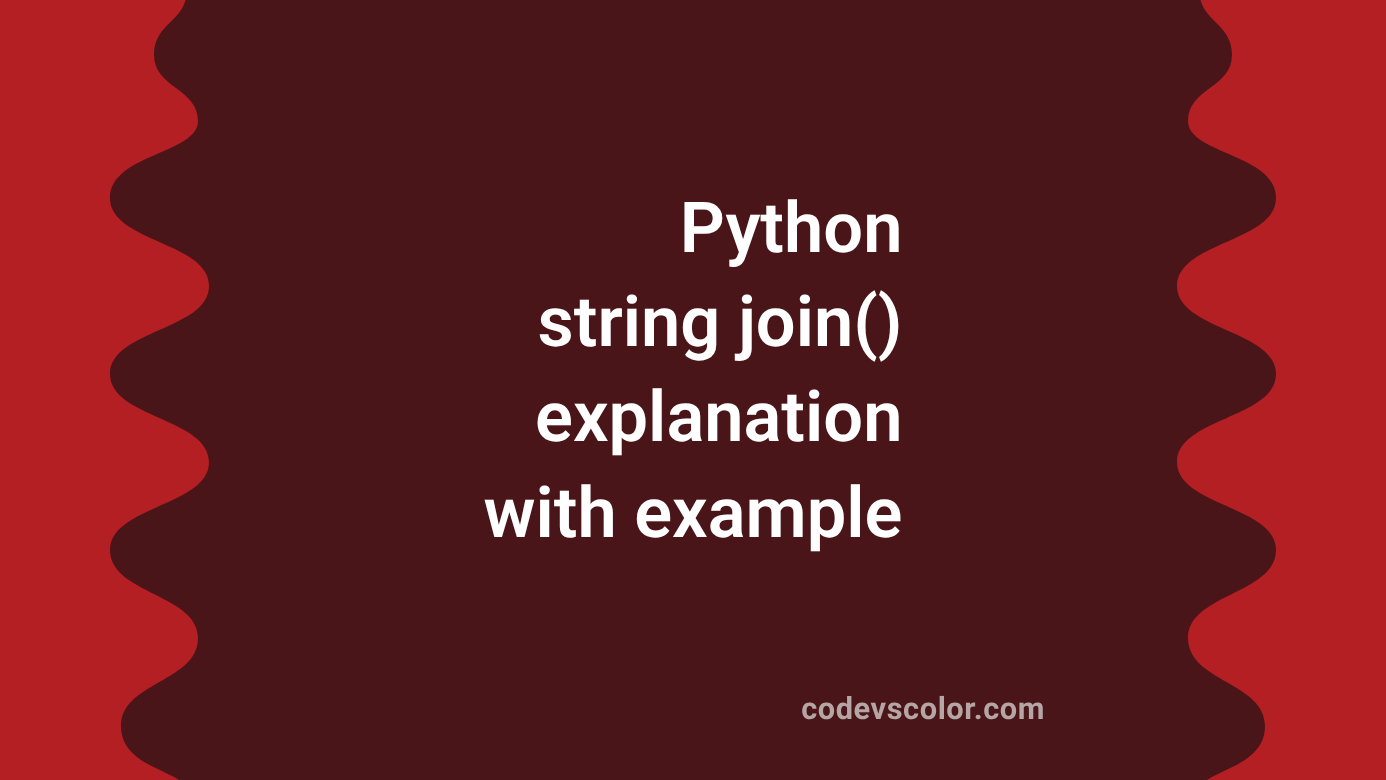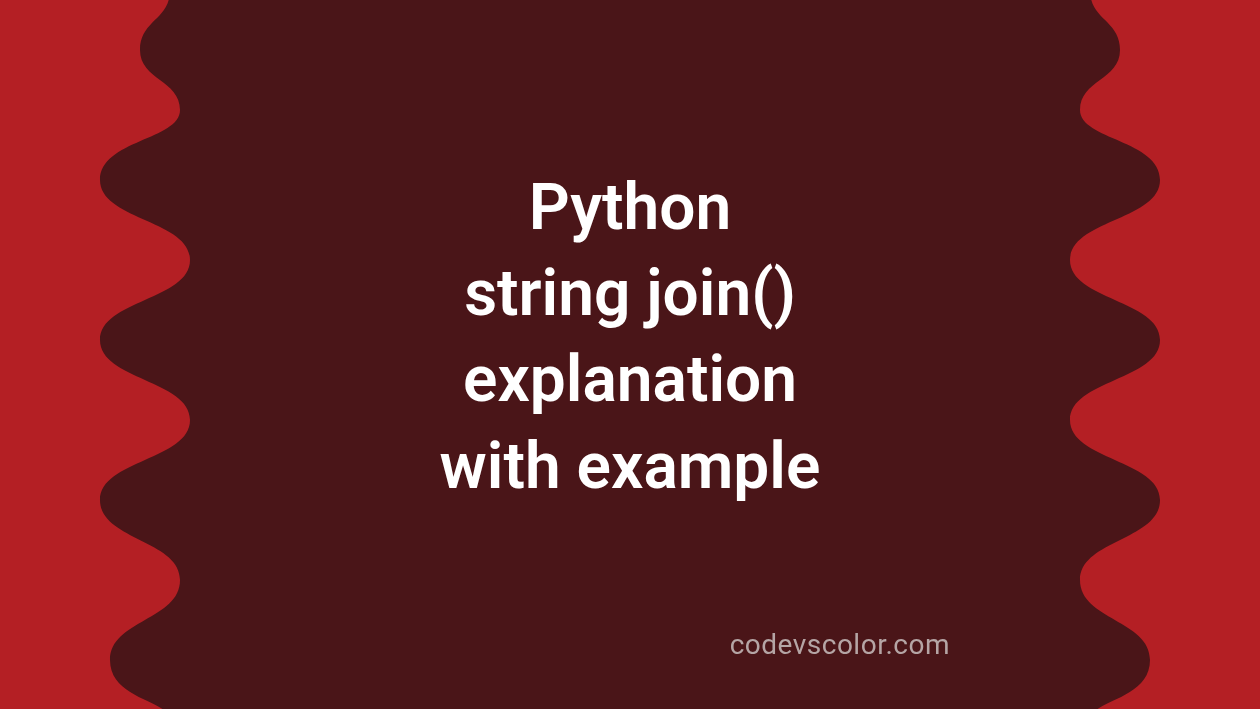--- a/index.html
+++ b/index.html
@@ -23,31 +23,31 @@
       height: 100%;
     }
     .title-text {
       position: absolute;
       top: 50%;
       left: 50%;
       transform: translate(-50%, -55%);
       color: #ffffff;
       font-size: 64px;
       font-weight: 600;
-      text-align: center;
+      text-align: right;
       line-height: 1.35;
       white-space: pre-line;
     }
     .site-label {
       position: absolute;
       bottom: 48px;
       right: 310px;
       color: #b5a5a5;
       font-size: 28px;
-      font-weight: 400;
+      font-weight: 700;
       letter-spacing: 0.5px;
     }
   </style>
 </head>
 <body>
 
 <svg class="center-blob" viewBox="0 0 1260 709" preserveAspectRatio="none">
   <path fill="#4a1518" d="
     M 170 -10
     C 170 20, 140 20, 140 50

